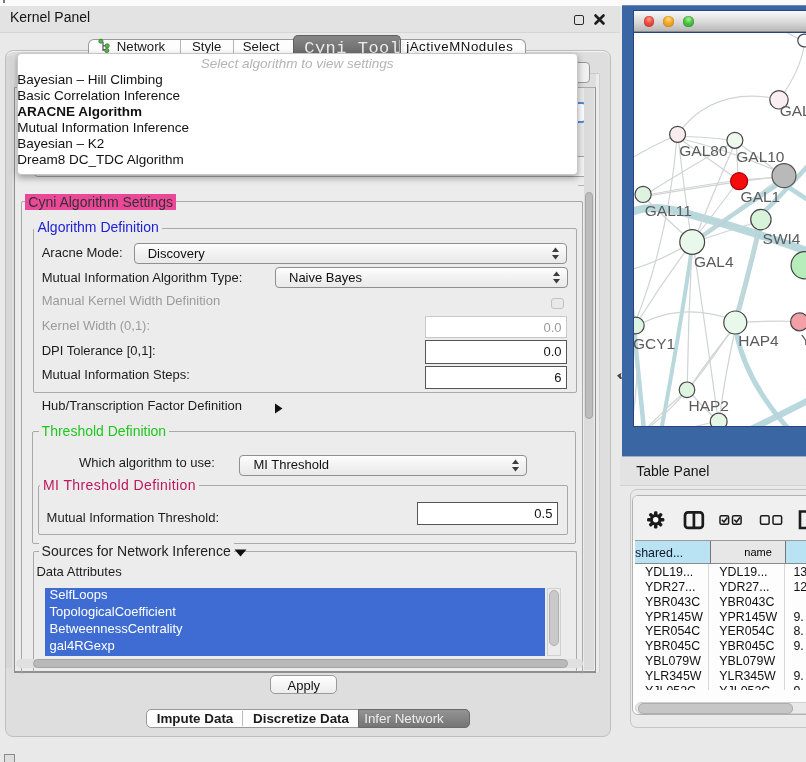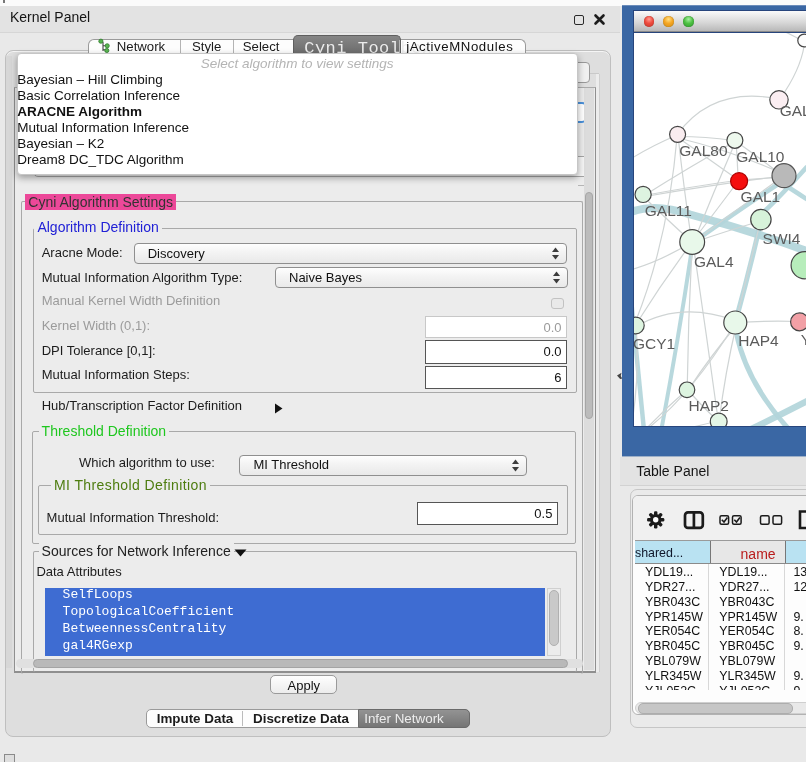--- a/index.html
+++ b/index.html
@@ -155,21 +155,21 @@
     </g>
     <path d="M167 15.5 h7.5 l4.5 4.5 v12 h-12 Z M174.5 15.5 v4.5 h4.5" fill="none" stroke="#1b1b1b" stroke-width="2.6"></path>
   </svg>
 
   <div class="abs" style="left:2px;top:44.3px;width:178px;height:24.2px;background:#e7e7e7;border-top:1px solid #9a9a9a;border-bottom:1px solid #8a8a8a;box-sizing:border-box;"></div>
   <div class="abs" style="left:2.5px;top:45.3px;width:74.6px;height:22.2px;background:#b9e2f2;"></div>
   <div class="abs" style="left:153.7px;top:45.3px;width:26.3px;height:22.2px;background:#b9e2f2;"></div>
   <div class="abs" style="left:77.1px;top:45.3px;width:1px;height:22.2px;background:#777;"></div>
   <div class="abs" style="left:152.6px;top:45.3px;width:1px;height:22.2px;background:#777;"></div>
   <div class="abs" style="left:2.5px;top:50px;width:74.6px;font-size:12.4px;color:#0f172a;">shared...</div>
-  <div class="abs" style="left:77.1px;top:50px;width:97px;text-align:center;font-size:14px;color:#b91c1c;">name</div>
+  <div class="abs" style="left:77.1px;top:50px;width:97px;text-align:center;font-size:11px;color:#000000;">name</div>
 
   <div class="abs" style="left:0;top:68.5px;width:180px;height:126px;overflow:hidden;font-size:12.4px;color:#111;">
     <div class="abs" style="left:75.6px;top:0;width:1px;height:126px;background:#d8d8d8;"></div>
     <div class="abs" style="left:151.1px;top:0;width:1px;height:126px;background:#d8d8d8;"></div>
     <div class="abs" style="left:12.6px;top:0.8px;line-height:14.9px;">YDL19...<br>YDR27...<br>YBR043C<br>YPR145W<br>YER054C<br>YBR045C<br>YBL079W<br>YLR345W<br>YJL052C</div>
     <div class="abs" style="left:86.8px;top:0.8px;line-height:14.9px;">YDL19...<br>YDR27...<br>YBR043C<br>YPR145W<br>YER054C<br>YBR045C<br>YBL079W<br>YLR345W<br>YJL052C</div>
     <div class="abs" style="left:160.9px;top:0.8px;line-height:14.9px;">13<br>12<br>&nbsp;<br>9.<br>8.<br>9.<br>&nbsp;<br>9.<br>9.</div>
   </div>
 
   <div class="abs" style="left:2px;top:206px;width:176px;height:10px;background:#e9e9e9;border:1px solid #cfcfcf;border-radius:6px;"></div>
@@ -263,35 +263,35 @@
 <div class="lbl" style="left:79px;top:454.5px;">Which algorithm to use:</div>
 <div class="combo" style="left:239.4px;top:454.6px;width:286px;height:19.4px;">
   <span class="ctext">MI Threshold</span>
   <svg class="abs" style="right:6px;top:3px;" width="9" height="13" viewBox="0 0 9 13">
       <path d="M4.5 0.5 L8 5 H1 Z" fill="#3c3c3c"></path>
       <path d="M4.5 12.5 L1 8 H8 Z" fill="#3c3c3c"></path>
     </svg>
 </div>
 
 <div class="gbox" style="left:38px;top:484.8px;width:528px;height:48.2px;"></div>
-<div class="glbl" style="left:51px;top:477px;background:#ececec;padding:0 3px;color:#4d7c0f;letter-spacing:0.4px;">MI Threshold Definition</div>
+<div class="glbl" style="left:40px;top:477px;background:#ececec;padding:0 3px;color:#be185d;letter-spacing:0.4px;">MI Threshold Definition</div>
 
 <div class="lbl" style="left:46.6px;top:509.5px;">Mutual Information Threshold:</div>
 <div class="field" style="left:416.9px;top:502.4px;width:141.5px;height:22.4px;border:1.4px solid #555;box-sizing:border-box;padding:2.8px 5px 0 0;">0.5</div>
 
 <div class="gbox" style="left:33px;top:550.8px;width:541.5px;height:120px;border-bottom:none;"></div>
 <div class="glbl" style="left:38.6px;top:542.9px;background:#ececec;padding:0 3px;color:#222;">Sources for Network Inference</div>
 <svg class="abs" style="left:234px;top:549px;" width="13" height="8" viewBox="0 0 13 8">
     <path d="M0.5 0.5 H12.5 L6.5 7.5 Z" fill="#111"></path>
   </svg>
 
 <div class="lbl" style="left:36.4px;top:564.4px;">Data Attributes</div>
 
 <div class="abs" style="left:44.6px;top:588.3px;width:500.2px;height:67.5px;background:#3e6cd2;overflow:hidden;font-size:13px;color:#fff;">
-  <div style="margin:-2.8px 0 0 18px;line-height:17.3px;font-family:Liberation Mono, monospace;">SelfLoops<br>TopologicalCoefficient<br>BetweennessCentrality<br>gal4RGexp</div>
+  <div style="margin:-2.8px 0 0 5px;line-height:17.3px;">SelfLoops<br>TopologicalCoefficient<br>BetweennessCentrality<br>gal4RGexp</div>
 </div>
 <div class="abs" style="left:547px;top:588.3px;width:14px;height:67.5px;background:#ececec;border:1px solid #d0d0d0;box-sizing:border-box;"></div>
 <div class="abs" style="left:549.4px;top:589.5px;width:10px;height:56px;background:#c9c9c9;border:1px solid #b0b0b0;border-radius:5px;box-sizing:border-box;"></div>
 
 <div class="abs" style="left:16px;top:658.8px;width:567px;height:9.5px;background:#e0e0e0;border-radius:5px;"></div>
 <div class="abs" style="left:33px;top:659.3px;width:535px;height:8.7px;background:#b9b9b9;border:1px solid #a4a4a4;border-radius:5px;box-sizing:border-box;"></div>
 
 <div class="abs" style="left:583.5px;top:88px;width:10.6px;height:582px;background:#dcdcdc;"></div>
 <div class="abs" style="left:584.6px;top:192px;width:8.8px;height:227px;background:#bcbcbc;border:1px solid #a6a6a6;border-radius:5px;box-sizing:border-box;"></div>
 

